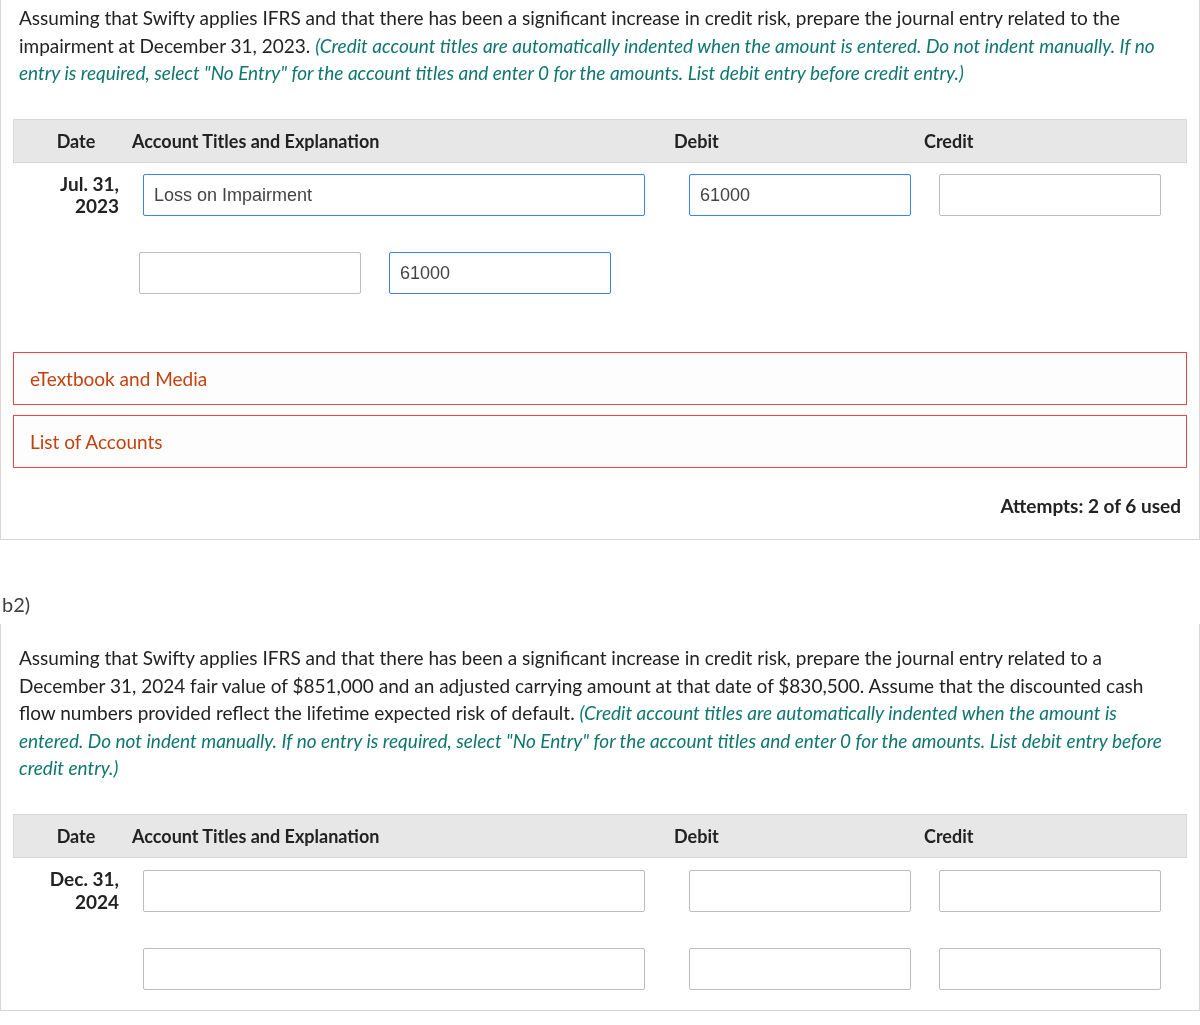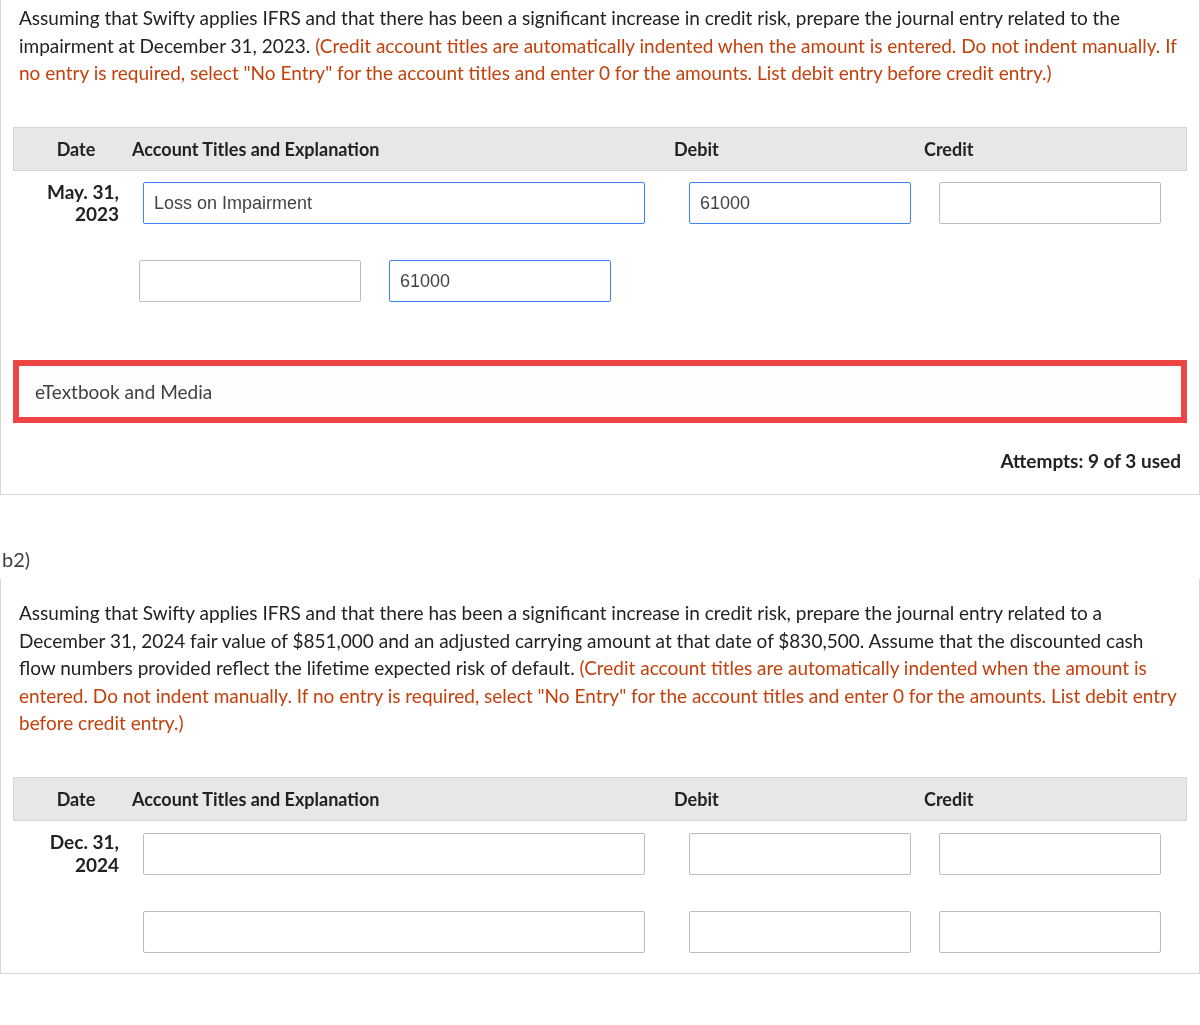--- a/index.html
+++ b/index.html
@@ -15,24 +15,25 @@
     border: 1px solid #d7d7d7;
     border-top: none;
     padding: 0;
   }
   .instructions {
     padding: 4px 18px 18px 18px;
     font-size: 19px;
     line-height: 1.45;
   }
   .red-italic {
-    color: #c2410c;
+    color: #0f766e;
+    font-style: italic;
   }
   .je-table {
-    margin: 22px 12px 10px 12px;
+    margin: 14px 12px 10px 12px;
   }
   .head-row {
     display: flex;
     align-items: center;
     background: #e7e7e7;
     border: 1px solid #d7d7d7;
     font-weight: 700;
     padding: 10px 12px;
   }
   .col-date   { width: 100px; flex-shrink: 0; text-align: center; }
@@ -71,23 +72,23 @@
   .field.blank {
     background: #fff;
   }
   .field.right { text-align: left; }
 
   .gap { height: 14px; }
 
   .link-row {
     margin: 10px 12px;
     padding: 14px 16px;
-    border: 6px solid #ef4444;
-    font-size: 19px;
-    color: #404040;
+    border: 1px solid #ef4444;
+    font-size: 19px;
+    color: #c2410c;
     cursor: pointer;
     background: #fdfdfd;
   }
   .attempts {
     text-align: right;
     font-weight: 700;
     font-size: 19px;
     padding: 16px 18px 22px;
   }
   .part-gap { height: 34px; }
@@ -111,21 +112,21 @@
 
   <div class="je-table">
     <div class="head-row">
       <div class="col-date">Date</div>
       <div class="col-acct">Account Titles and Explanation</div>
       <div class="col-amount">Debit</div>
       <div class="col-amount">Credit</div>
     </div>
 
     <div class="body-row">
-      <div class="date-cell">May. 31, 2023</div>
+      <div class="date-cell">Jul. 31, 2023</div>
       <div class="acct-cell">
         <input class="field" value="Loss on Impairment" style="">
       </div>
       <div class="amt-cell">
         <input class="field right" value="61000" style="">
       </div>
       <div class="amt-cell">
         <input class="field empty right" value="" style="">
       </div>
     </div>
@@ -139,22 +140,23 @@
       </div>
       <div class="amt-cell">
         <input class="field right" value="61000" style="">
       </div>
     </div>
   </div>
 
   <div style="height:28px"></div>
 
   <div class="link-row">eTextbook and Media</div>
-
-  <div class="attempts">Attempts: 9 of 3 used</div>
+  <div class="link-row">List of Accounts</div>
+
+  <div class="attempts">Attempts: 2 of 6 used</div>
 </div>
 
 <div class="part-gap"></div>
 
 <div class="part-label">b2)</div>
 
 <div class="section b2">
 
   <div class="instructions" style="padding-top:20px;">
     <span>Assuming that Swifty applies IFRS and that there has been a significant increase in credit risk, prepare the journal entry related to a December 31, 2024 fair value of $851,000 and an adjusted carrying amount at that date of $830,500. Assume that the discounted cash flow numbers provided reflect the lifetime expected risk of default. </span><span class="red-italic">(Credit account titles are automatically indented when the amount is entered. Do not indent manually. If no entry is required, select "No Entry" for the account titles and enter 0 for the amounts. List debit entry before credit entry.)</span>

